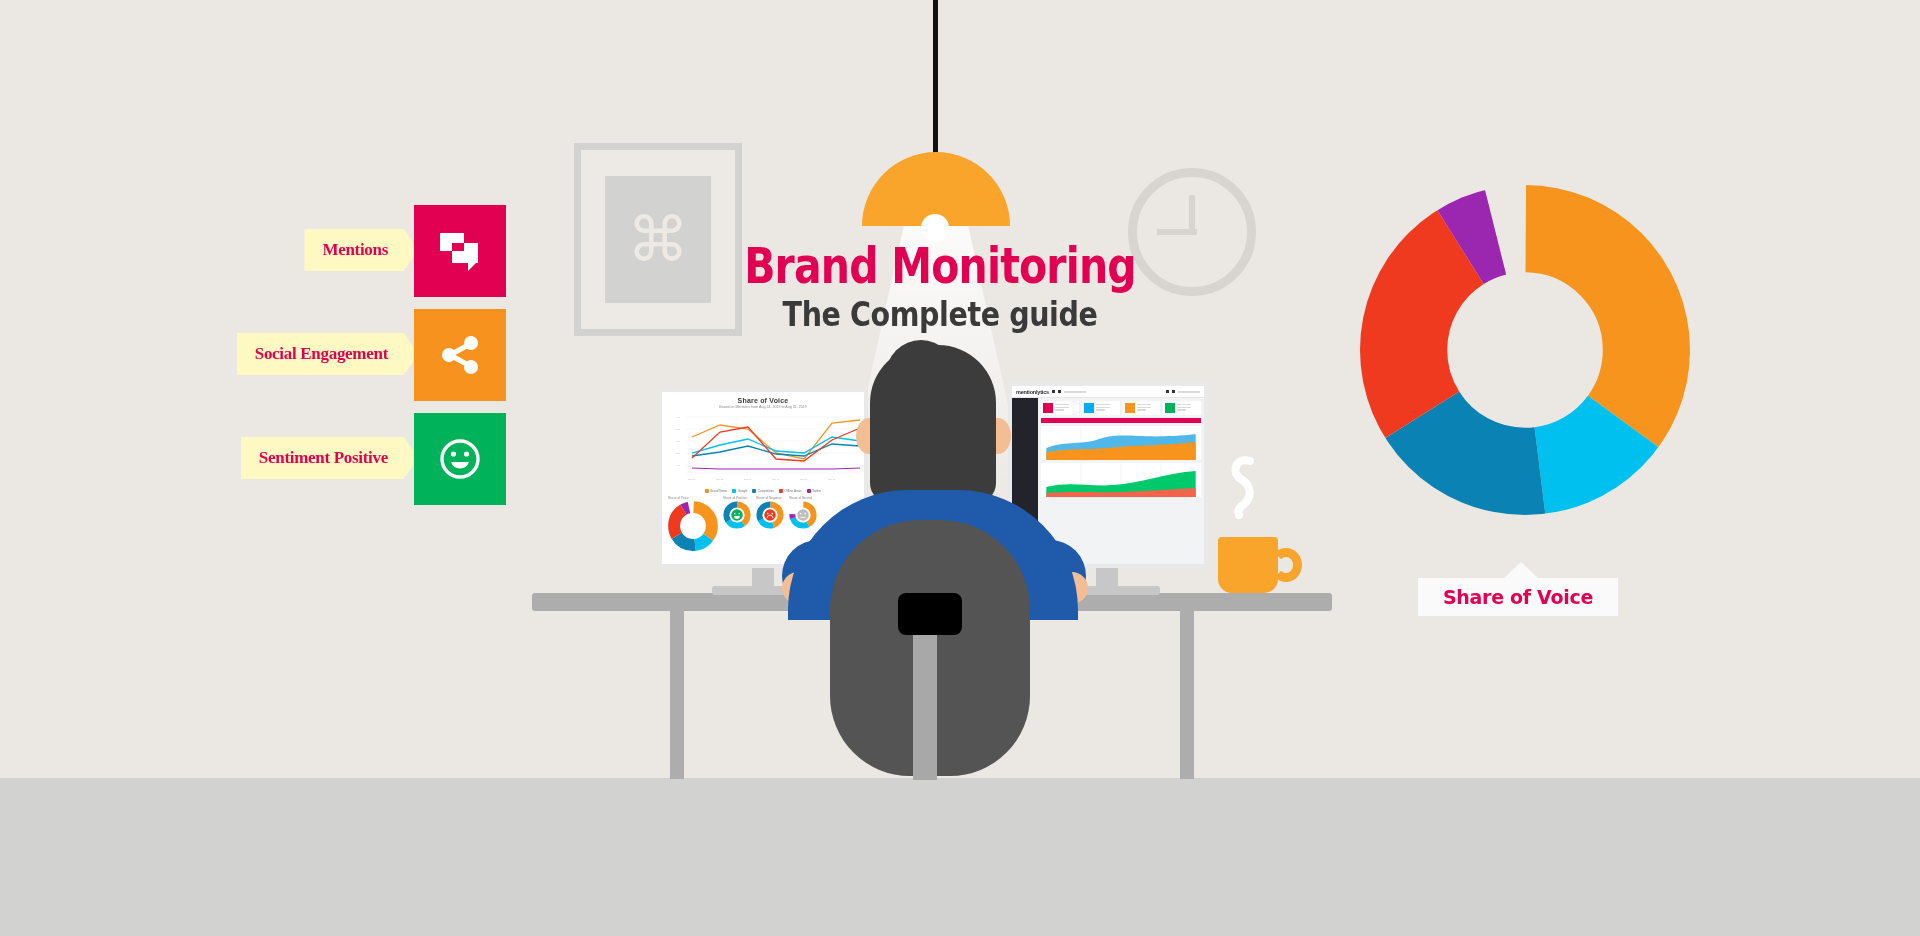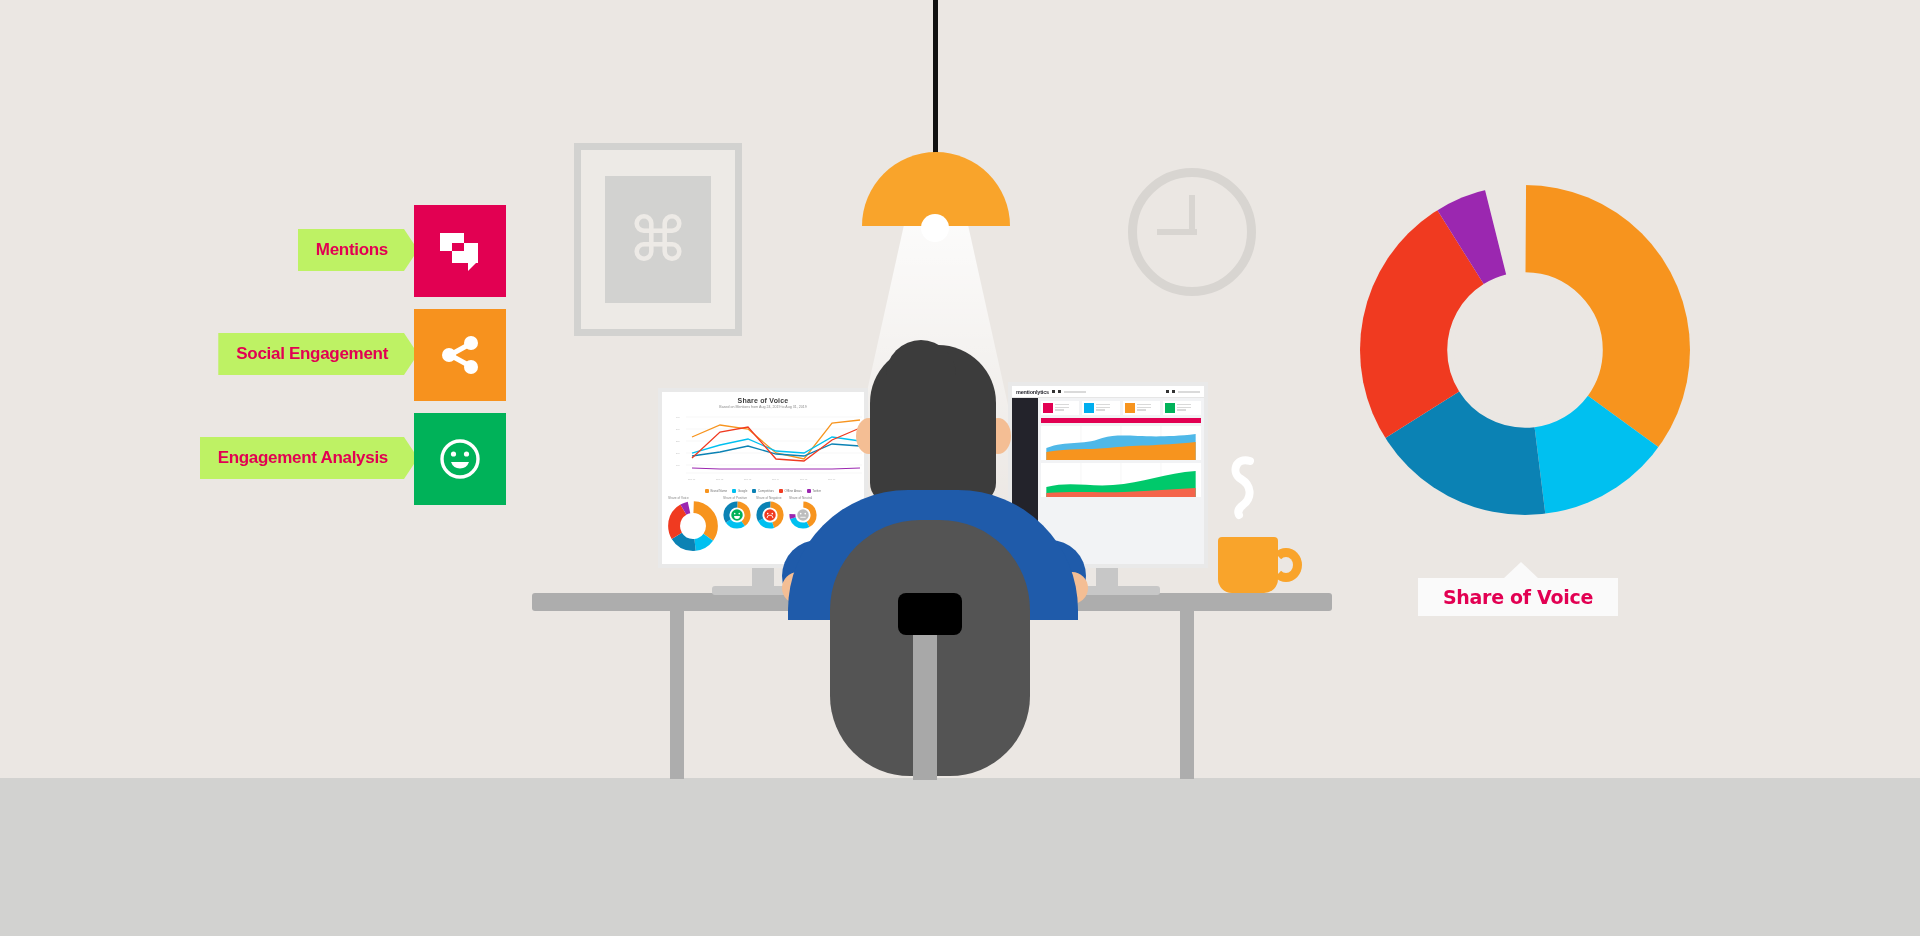--- a/index.html
+++ b/index.html
@@ -56,23 +56,23 @@
     font-weight:bold; font-size:34px; color:#3A3A3A; letter-spacing:-.5px;
     transform:scaleX(.84); transform-origin:center;
     white-space:nowrap; line-height:1.15; margin-top:2px;
   }
 
   
   .features { position:absolute; left:190px; top:205px; width:320px; z-index:5; }
   .feature-row { position:relative; height:104px; margin-bottom:0; }
   .feature-label {
     position:absolute; right:92px; top:24px; height:42px;
-    background:#bef264; display:flex; align-items:center; justify-content:flex-end;
+    background:#fef9c3; display:flex; align-items:center; justify-content:flex-end;
     padding:0 16px 0 18px; white-space:nowrap;
-    font-family:Liberation Sans, sans-serif;
+    font-family:Liberation Serif, serif;
     font-weight:bold; font-size:17px; color:#E20052; letter-spacing:-.3px;
     clip-path:polygon(0 0, calc(100% - 14px) 0, 100% 50%, calc(100% - 14px) 100%, 0 100%);
     padding-right:30px;
   }
   .feature-tile {
     position:absolute; left:224px; top:0; width:92px; height:92px;
     display:flex; align-items:center; justify-content:center;
   }
   .feature-tile svg { display:block; }
 
@@ -173,20 +173,24 @@
   <div class="frame">
     <div class="frame-mat"></div>
     <div class="frame-glyph">⌘</div>
   </div>
 
   <div class="clock">
     <div class="clock-h"></div>
     <div class="clock-m"></div>
   </div>
 
+  <div class="headline">
+    <div class="t1">Brand Monitoring</div>
+    <div class="t2">The Complete guide</div>
+  </div>
 
   <div class="features">
 
     <div class="feature-row">
       <div class="feature-label">Mentions</div>
       <div class="feature-tile" style="background:#E20052">
         <span>
           <svg width="44" height="40" viewBox="0 0 44 40">
             <rect x="2" y="2" width="24" height="18" fill="#fff"></rect>
             <rect x="14" y="12" width="26" height="20" fill="#fff"></rect>
@@ -207,21 +211,21 @@
             <line x1="11" y1="20" x2="31" y2="31" stroke="#fff" stroke-width="5"></line>
             <circle cx="10" cy="20" r="7" fill="#fff"></circle>
             <circle cx="32" cy="8" r="7" fill="#fff"></circle>
             <circle cx="32" cy="32" r="7" fill="#fff"></circle>
           </svg>
         </span>
       </div>
     </div>
 
     <div class="feature-row">
-      <div class="feature-label">Engagement Analysis</div>
+      <div class="feature-label">Sentiment Positive</div>
       <div class="feature-tile" style="background:#00B259">
         <span>
           <svg width="44" height="44" viewBox="0 0 44 44">
             <circle cx="22" cy="22" r="18" fill="none" stroke="#fff" stroke-width="3.4"></circle>
             <circle cx="15.5" cy="17" r="2.6" fill="#fff"></circle>
             <circle cx="28.5" cy="17" r="2.6" fill="#fff"></circle>
             <path d="M13 25 a9.5 9.5 0 0 0 18 0 Z" fill="#fff"></path>
           </svg>
         </span>
       </div>

